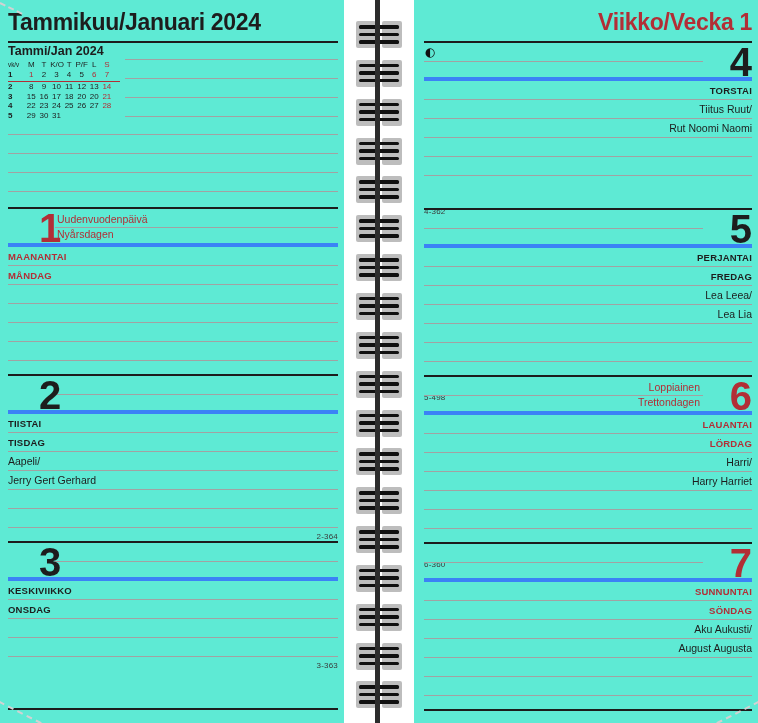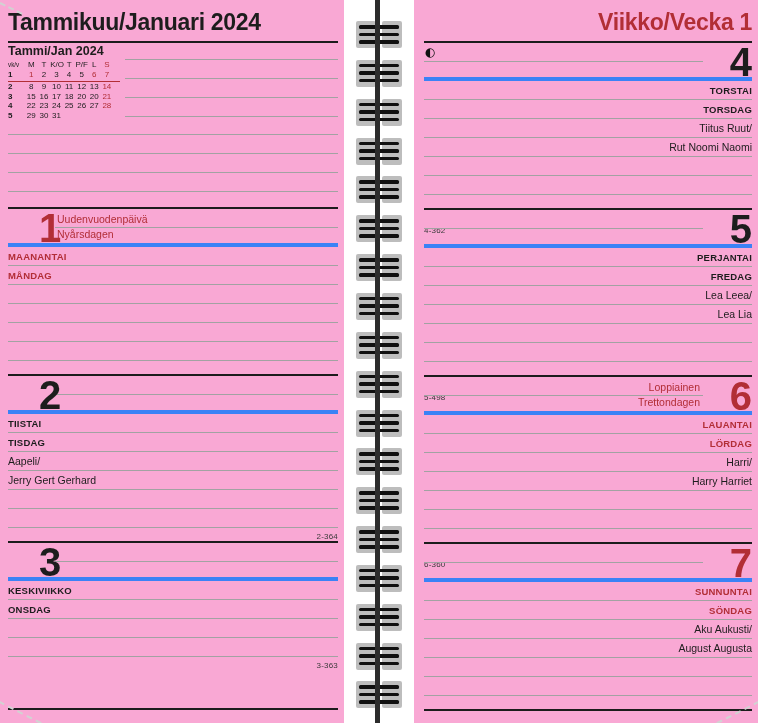--- a/index.html
+++ b/index.html
@@ -1,20 +1,20 @@
 <!DOCTYPE html>
 <html style="--red: #b22e36;"><head>
 <meta charset="utf-8">
 <style>
   html,body{margin:0;padding:0;background:#fff;}
   body{
     position:relative;width:758px;height:723px;overflow:hidden;
     font-family:"Liberation Sans", sans-serif;color:#1d1d1d;
   }
-  .page{position:absolute;top:0;height:723px;width:344px;background:#f9a8d4;}
+  .page{position:absolute;top:0;height:723px;width:344px;background:#5eead4;}
   .page.left{left:0;}
   .page.right{left:414px;}
 
   .page-title{position:absolute;top:9px;font-size:23px;font-weight:bold;letter-spacing:-0.3px;white-space:nowrap;}
   .page.left .page-title{left:8px;}
   .page.right .page-title{right:6px;color:var(--red);}
 
   .title-rule{position:absolute;top:41px;left:8px;right:6px;height:2px;background:#1c1c1c;}
 
   
@@ -251,23 +251,20 @@
             <div class="partline"></div>
             <span class="moon">◐</span>
           </div>
           <div class="hrow row2"></div>
           <div class="bignum">4</div>
         </div>
         <div class="row">
           <span class="dayname">TORSTAI</span>
         </div>
         <div class="row">
-          <span class="dayname">TORSDAG</span>
-        </div>
-        <div class="row">
           <span class="nameday">Tiitus Ruut/</span>
         </div>
         <div class="row">
           <span class="nameday">Rut Noomi Naomi</span>
         </div>
         <div class="row"></div>
         <div class="row"></div>
         <div class="footer">
           <span class="ordinal">4-362</span>
         </div>

